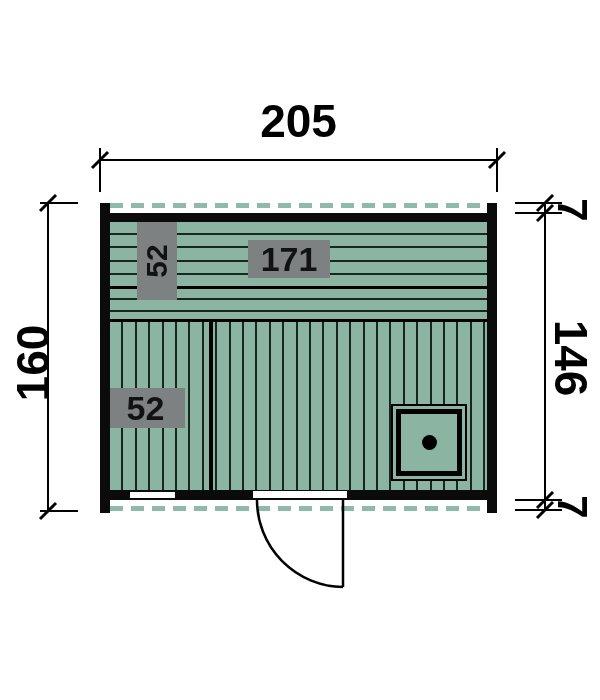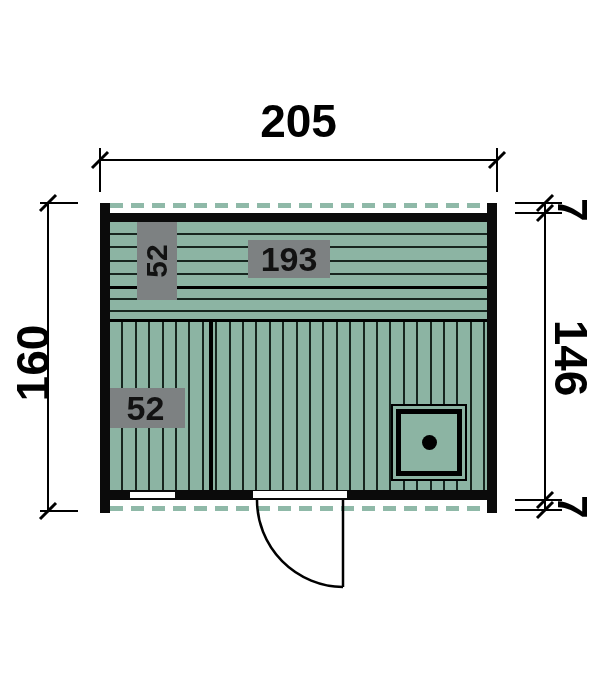--- a/index.html
+++ b/index.html
@@ -95,21 +95,21 @@
 
   <div class="h-planks thick-bottom" style="left:110px; top:222px; width:377px; height:64px;"></div>
   <div class="h-planks-sm thick-bottom" style="left:110px; top:289px; width:377px; height:30px;"></div>
   <div class="v-planks" style="left:110px; top:322px; width:377px; height:168px;"></div>
   <div class="abs" style="left:209px; top:322px; width:4px; height:168px; background:#000;"></div>
 
   <div class="tag" style="left:137px; top:222px; width:40px; height:78px;">
     <span class="rot-ccw" style="font-size:30px;">52</span>
   </div>
   <div class="tag" style="left:248px; top:240px; width:82px; height:38px; font-size:34px;">
-    <span>193</span>
+    <span>171</span>
   </div>
   <div class="tag" style="left:106px; top:388px; width:79px; height:40px; font-size:34px;">
     <span>52</span>
   </div>
 
   <div id="stove-outer">
     <div id="stove-inner">
       <div id="stove-dot"></div>
     </div>
   </div>

